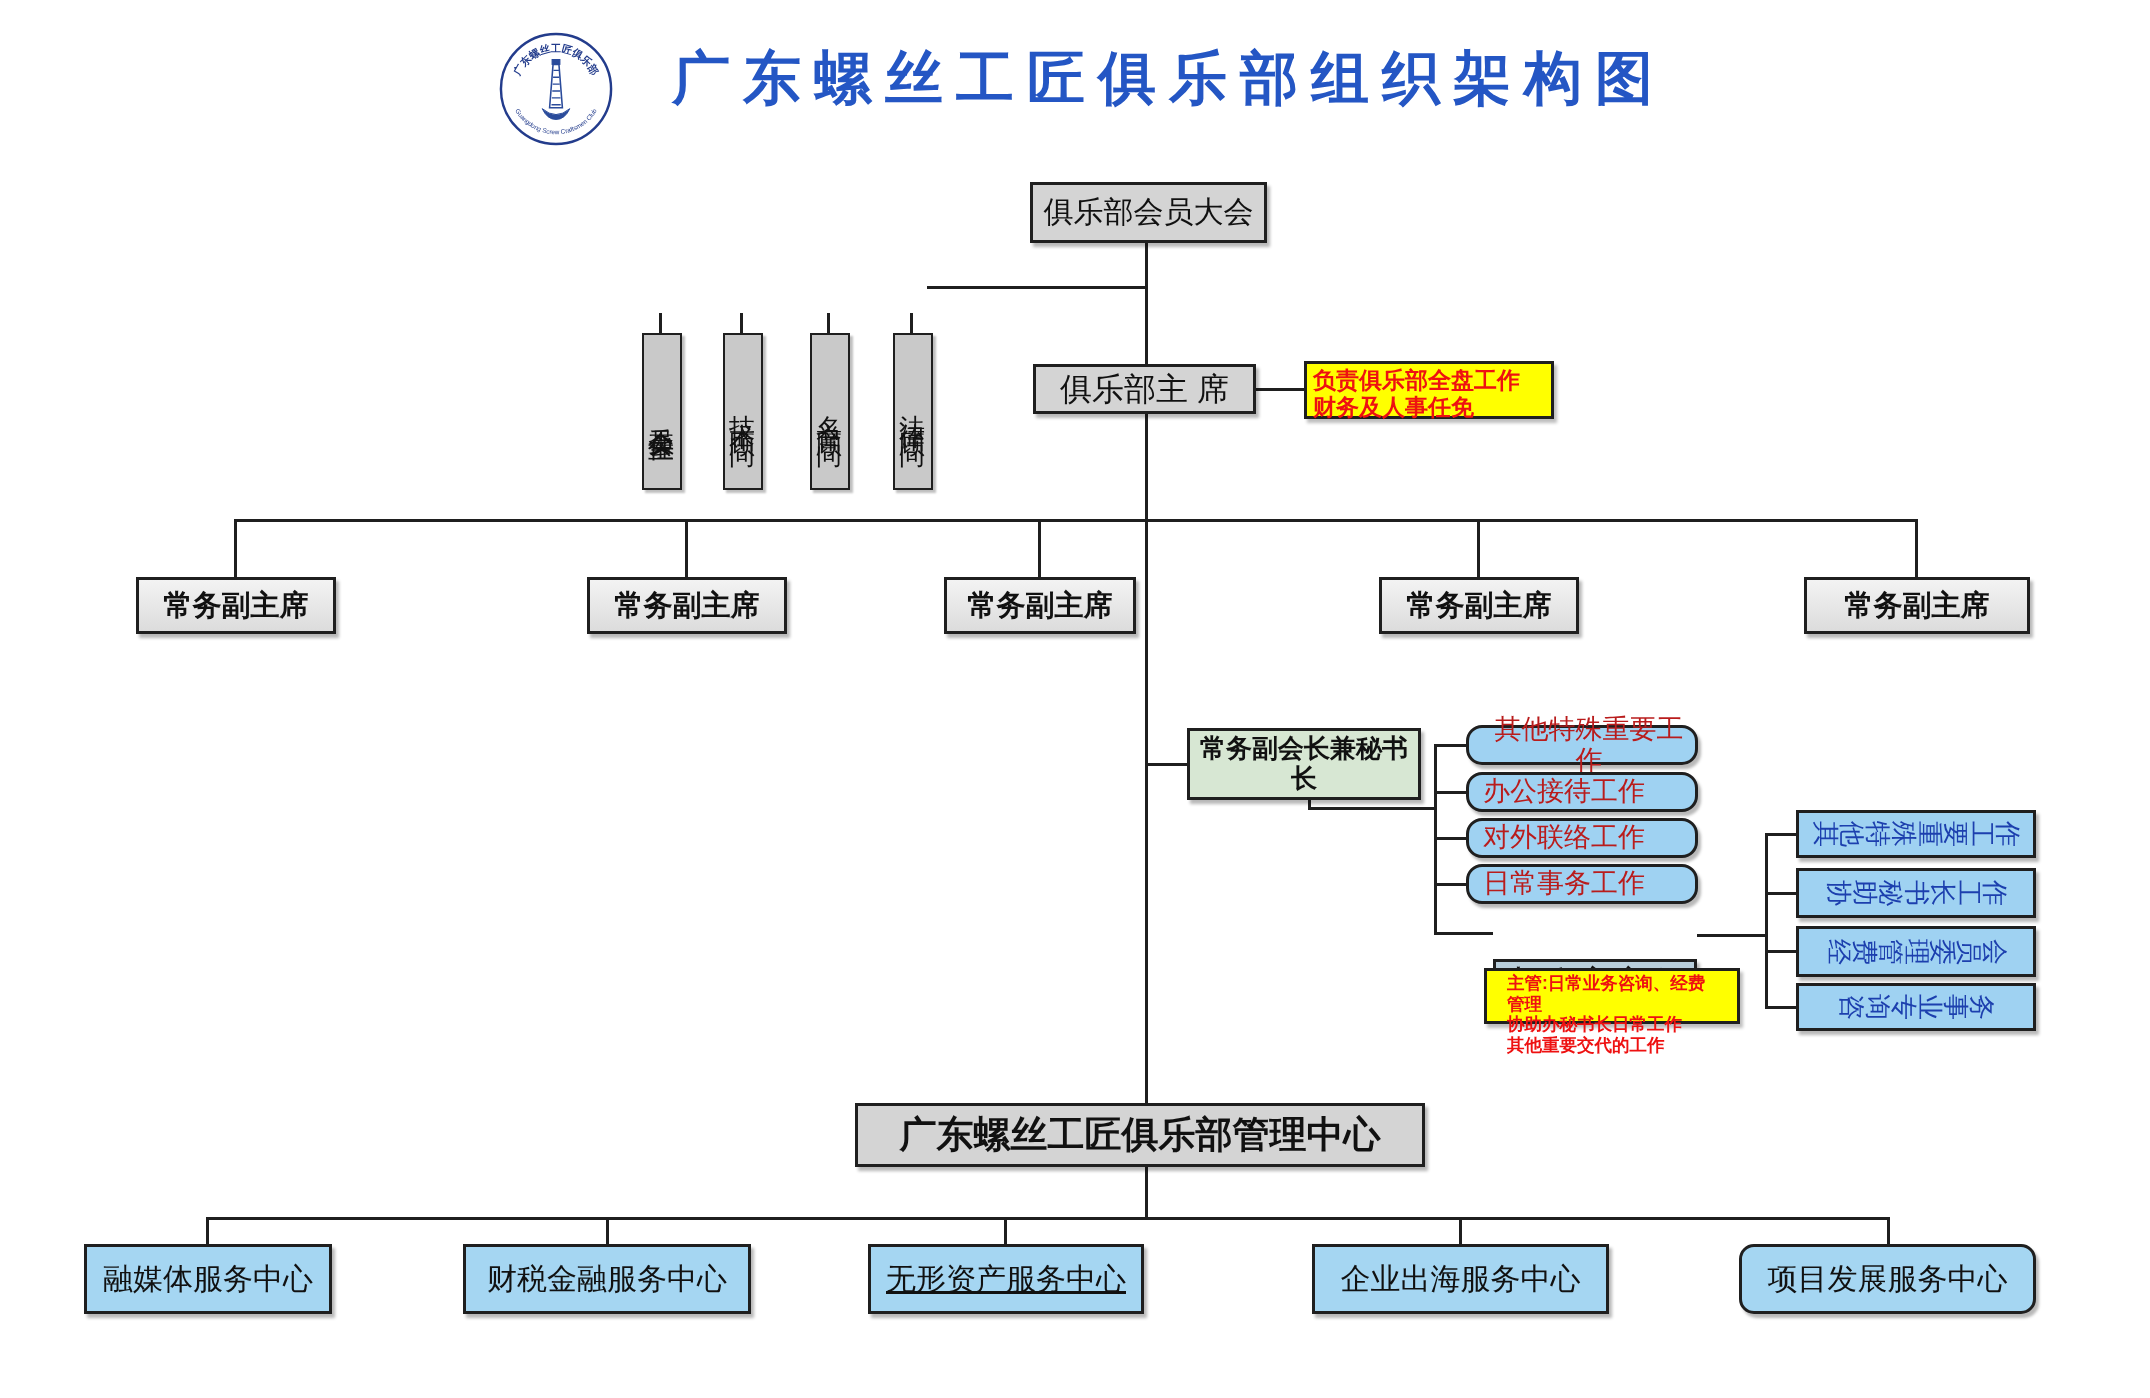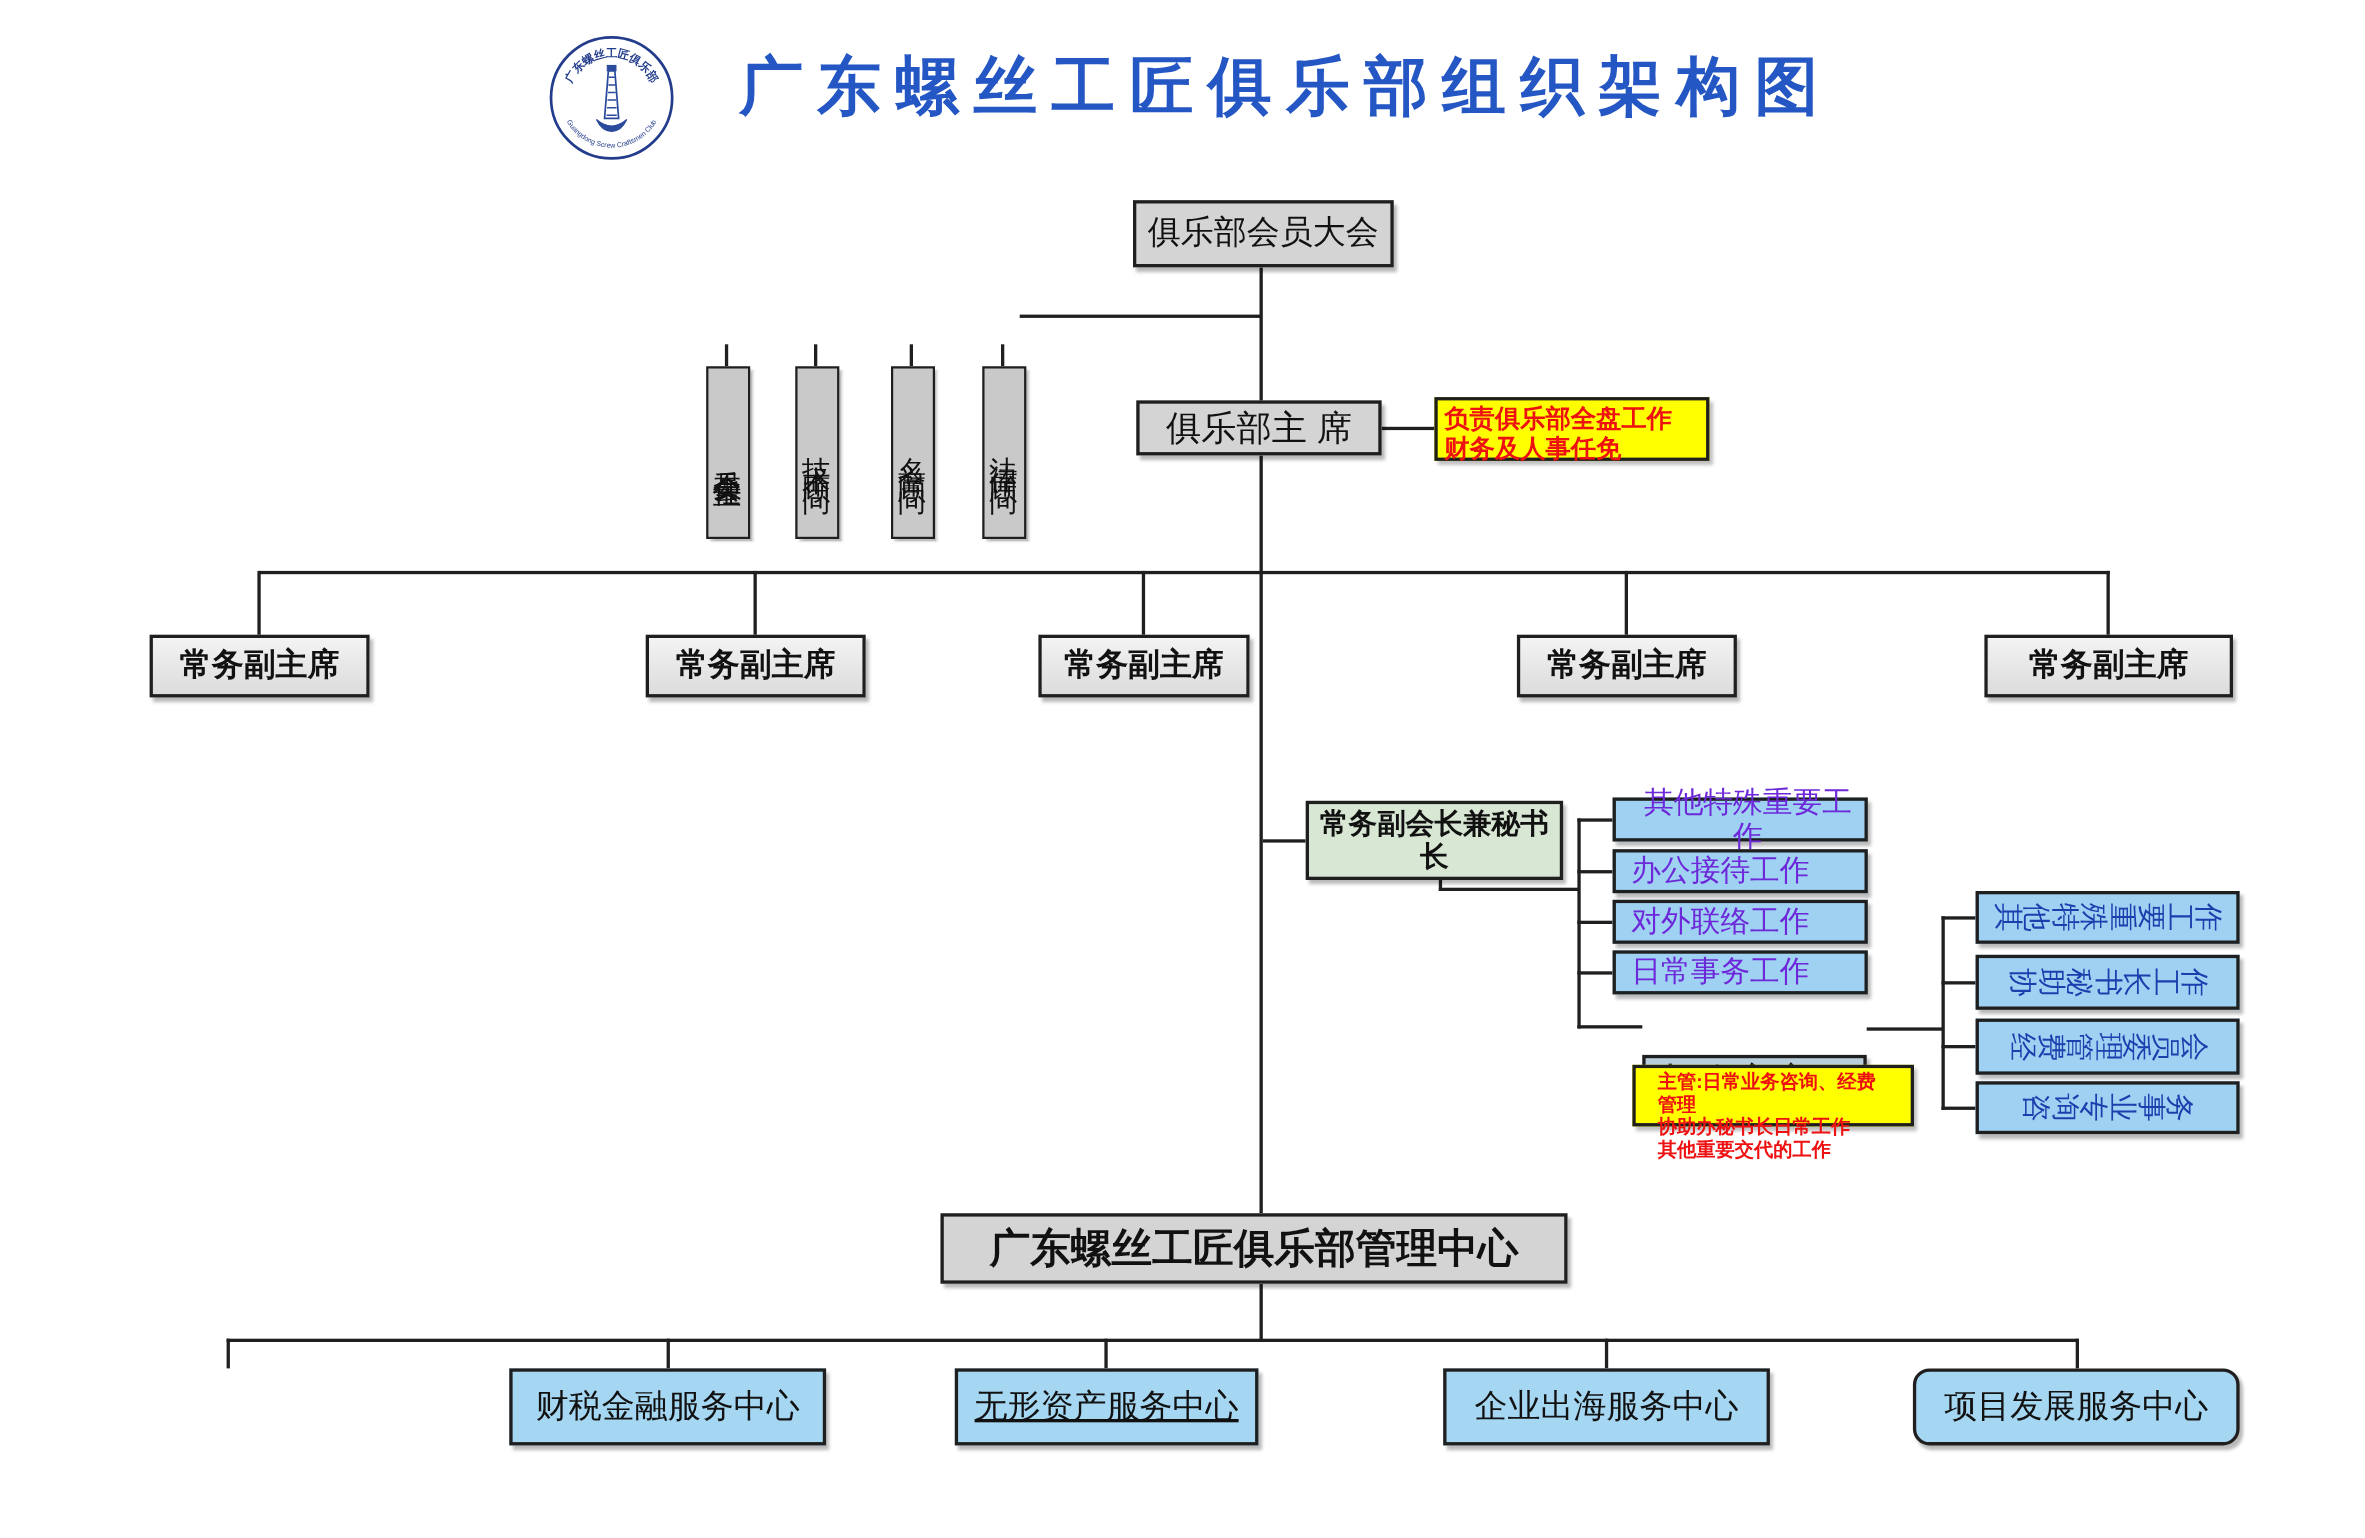--- a/index.html
+++ b/index.html
@@ -18,21 +18,21 @@
     position:absolute; box-sizing:border-box;
     border:3px solid #1f1f1f;
     display:flex; align-items:center; justify-content:center;
     text-align:center;
     box-shadow:3px 4px 3px rgba(0,0,0,0.28);
     line-height:1.15;
   }
   .gray   { background:#d4d4d4; font-weight:normal; }
   .vice   { background:linear-gradient(#f3f3f3,#dcdcdc); font-weight:bold; font-size:29px; }
   .green  { background:#d7e7d3; font-weight:bold; font-size:26px; }
-  .task   { background:#9fd2f2; color:#6d28d9; font-size:27px; justify-content:flex-start; padding-left:14px; }
+  .task   { background:#9fd2f2; color:#b91c1c; font-size:27px; justify-content:flex-start; padding-left:14px;border-radius:16px; }
   .rtask  { background:#9fd2f2; color:#1c3fae; font-size:26px; }
   .office { background:#b9cedb; font-size:37px; font-weight:400;margin-top:48px; }
   .center-blue { background:#a5d6f2; font-size:30px; font-weight:500; }
   .note {
     position:absolute; box-sizing:border-box;
     background:#ffff00; border:3px solid #1f1f1f;
     color:#ee1111; font-weight:bold; text-align:left;
     white-space:pre-line; box-shadow:3px 4px 3px rgba(0,0,0,0.25);
     padding:3px 6px; line-height:1.18;
   }
@@ -187,18 +187,19 @@
       <span class="rch">咨</span>
       <span class="rch">询</span>
       <span class="rch">专</span>
       <span class="rch">业</span>
       <span class="rch">事</span>
       <span class="rch">务</span>
     </div>
 
   <div class="box gray" style="left:855px;top:1103px;width:570px;height:64px;font-size:37px;font-weight:600;">广东螺丝工匠俱乐部管理中心</div>
 
+  <div class="box center-blue" style="left:84px;top:1244px;width:248px;height:70px;">融媒体服务中心</div>
   <div class="box center-blue" style="left:463px;top:1244px;width:288px;height:70px;">财税金融服务中心</div>
   <div class="box center-blue" style="left:868px;top:1244px;width:276px;height:70px;text-decoration:underline;">无形资产服务中心</div>
   <div class="box center-blue" style="left:1312px;top:1244px;width:297px;height:70px;">企业出海服务中心</div>
   <div class="box center-blue" style="left:1739px;top:1244px;width:297px;height:70px;border-radius:15px;">项目发展服务中心</div>
 
 </div>
 
 </body></html>

